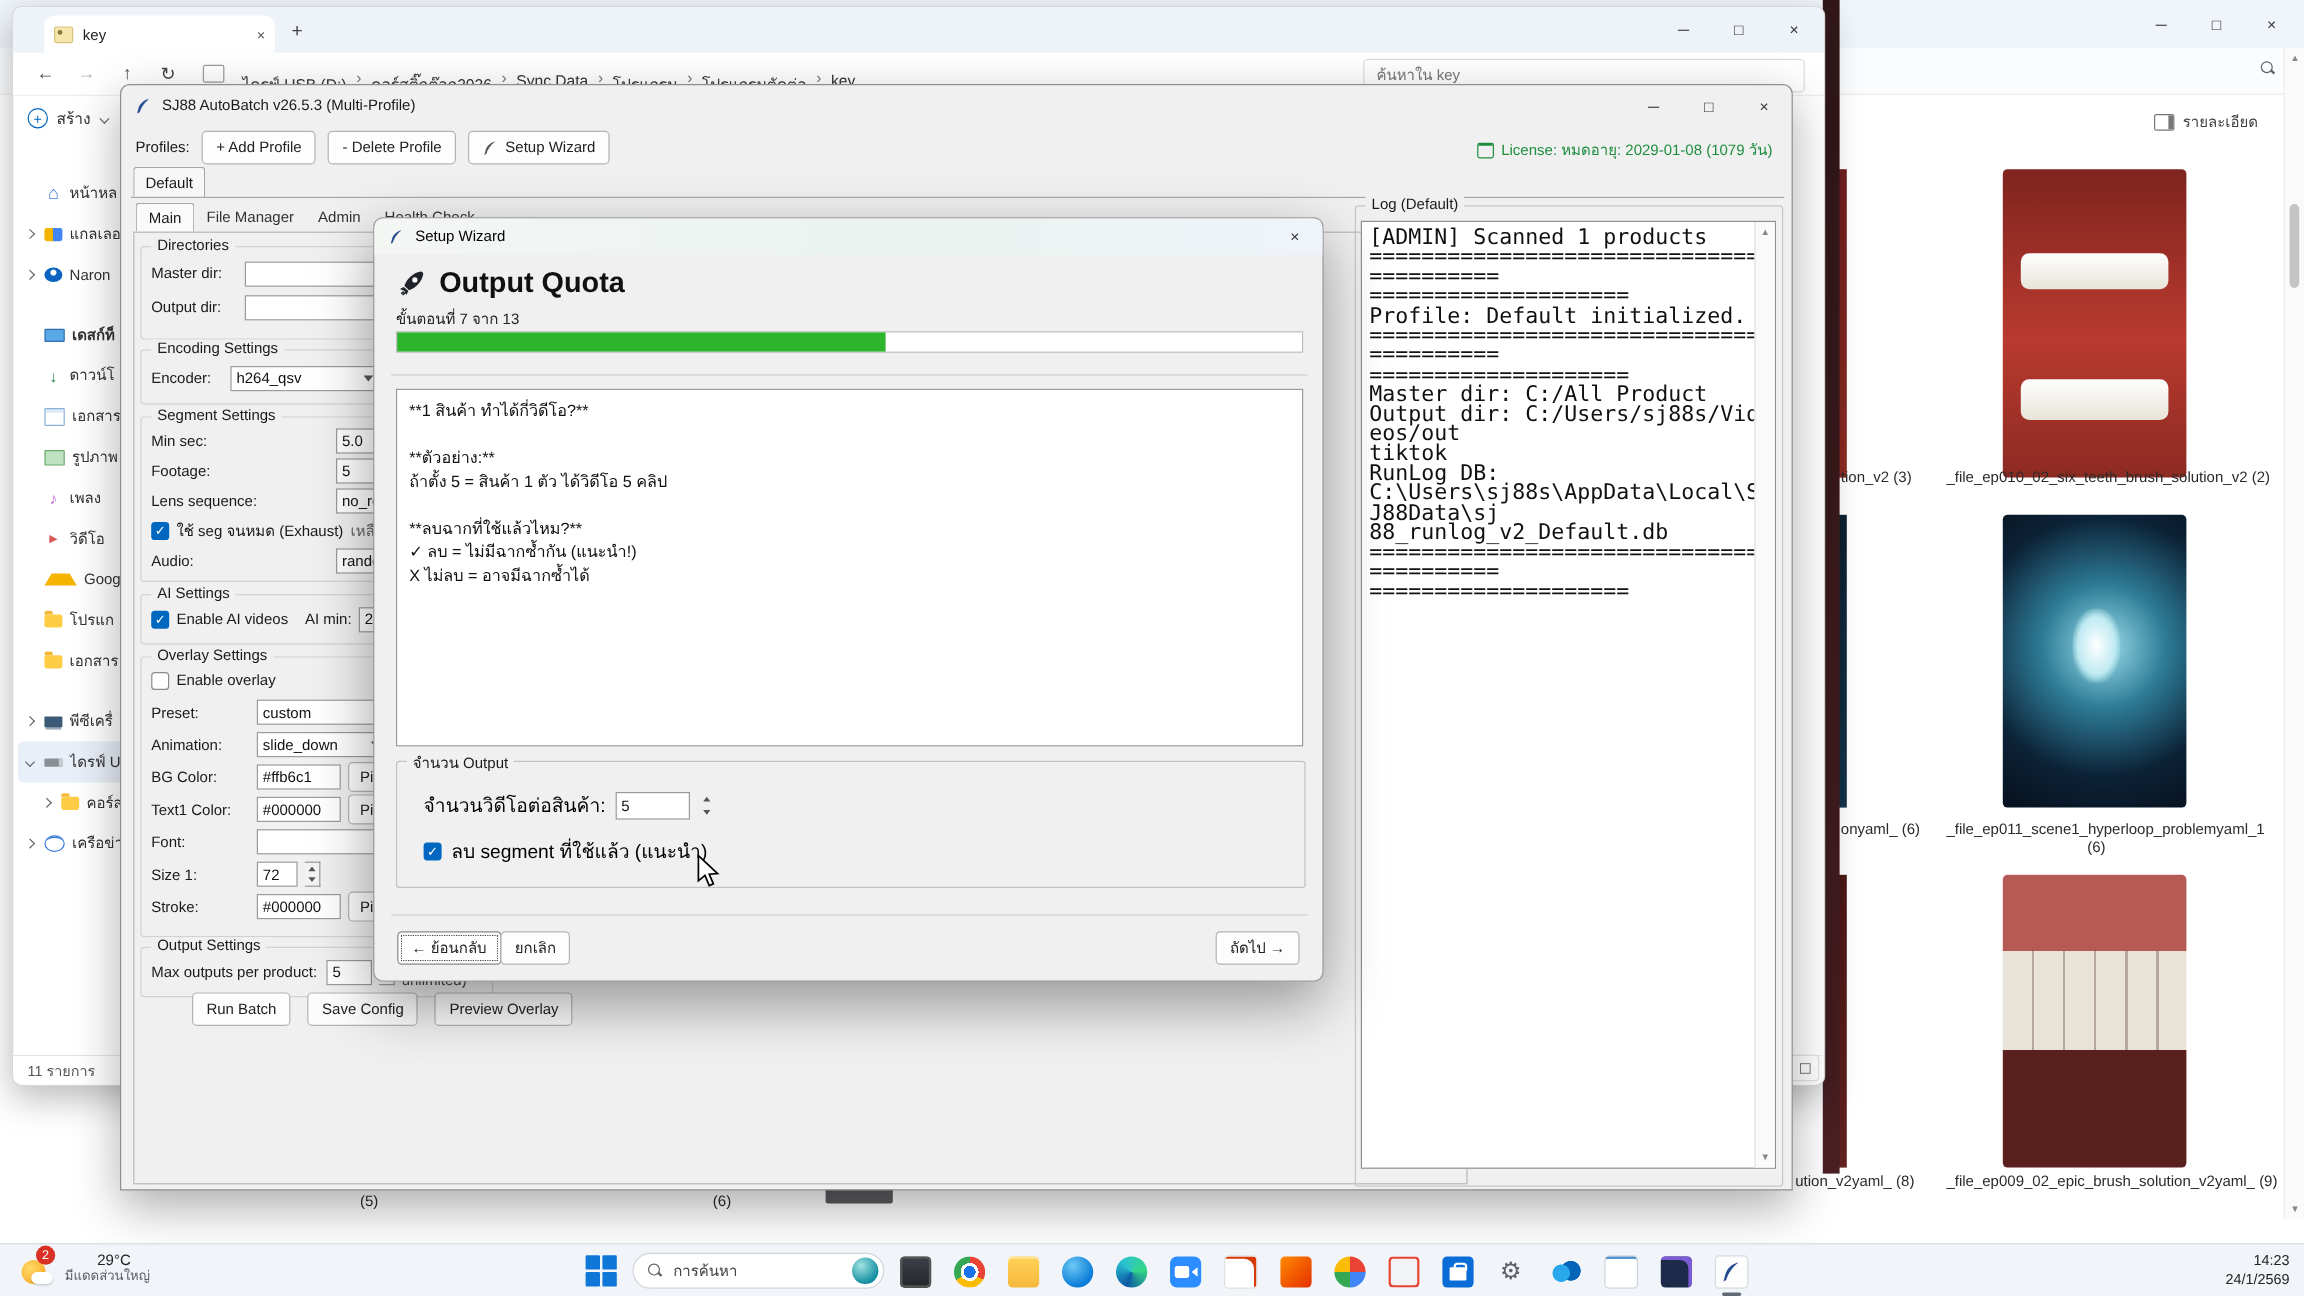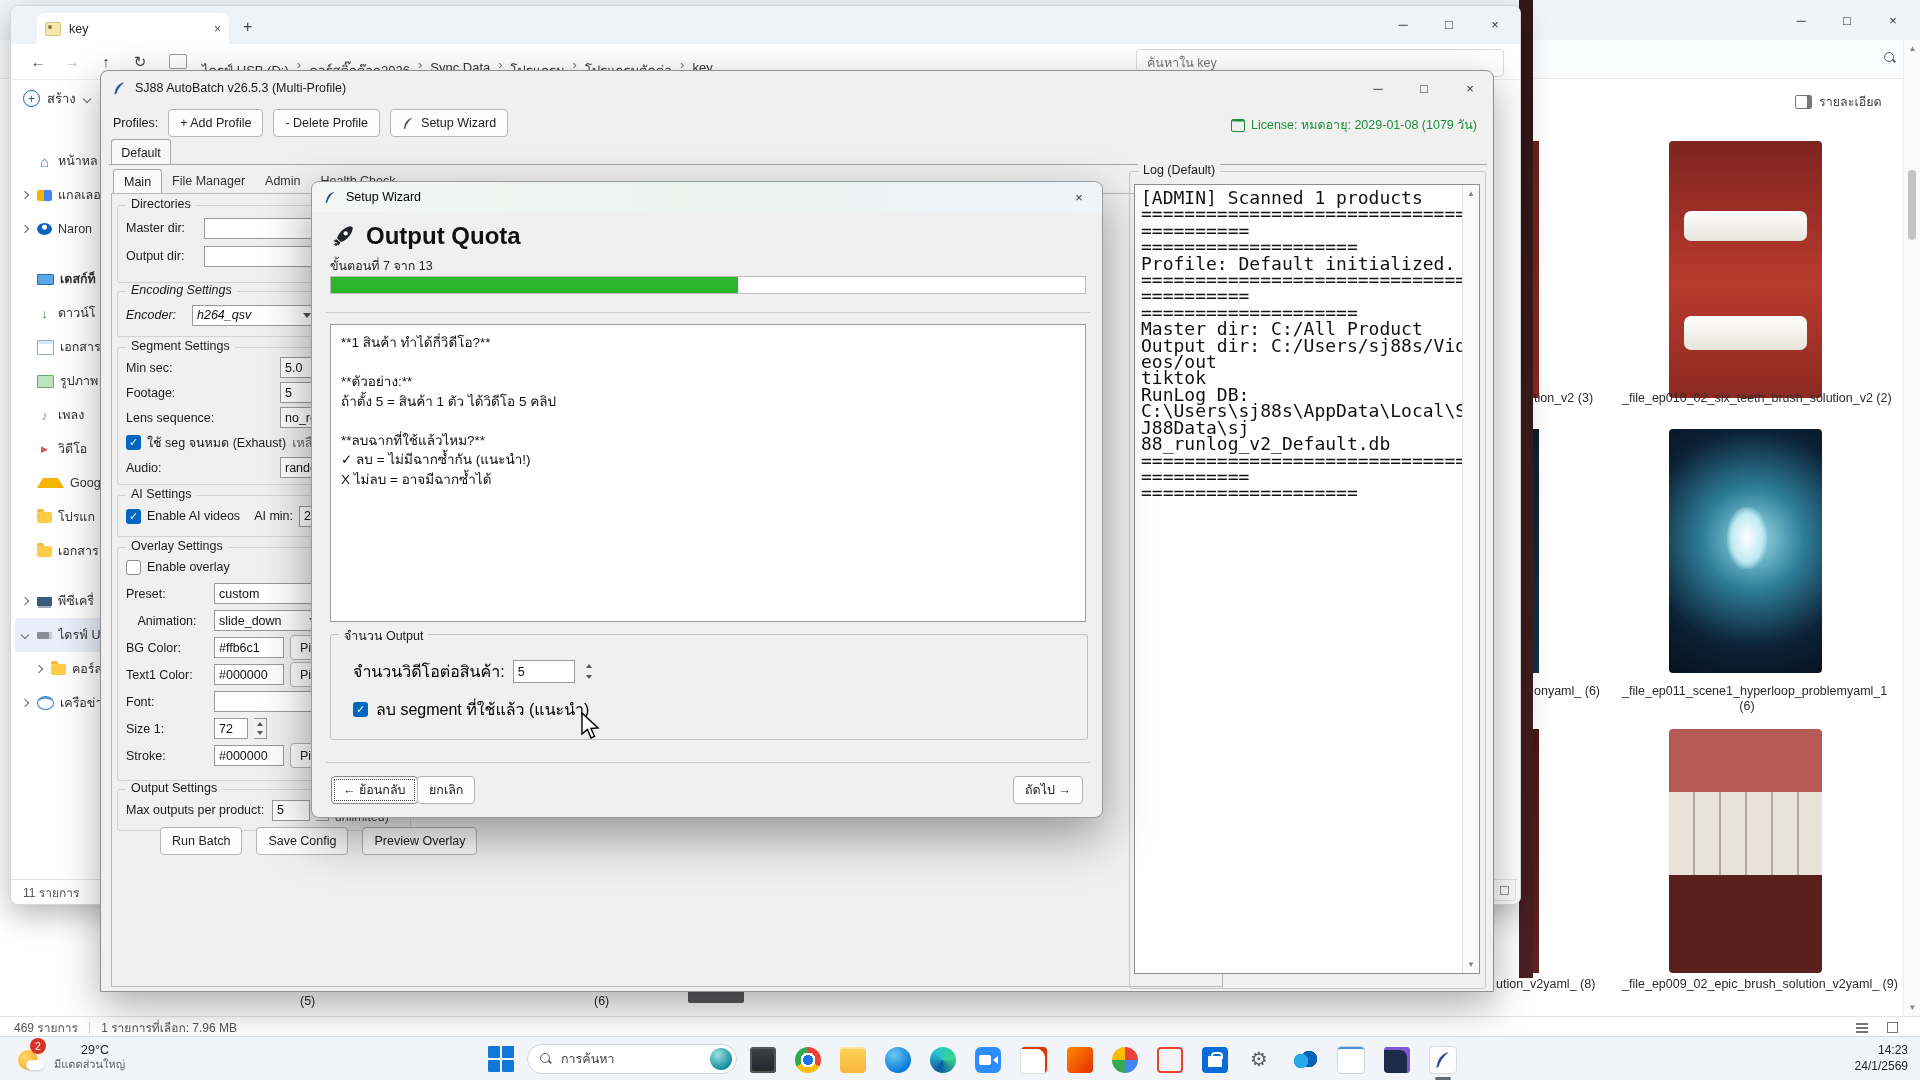--- a/index.html
+++ b/index.html
@@ -167,29 +167,20 @@
   <span class="abs" style="left:688px;top:985px;width:56px;height:18px;background:#5c5c60;border-radius:2px;"></span>
 
   
   <div class="abs scroll-track" style="left:1903px;top:40px;width:17px;height:976px;">
     <div class="sarrow" style="position:absolute;top:0;">▲</div>
     <div class="abs" style="left:4px;top:130px;width:8px;height:70px;background:#c4c4c4;border-radius:4px;"></div>
     <div class="sarrow" style="position:absolute;bottom:0;">▼</div>
   </div>
 
   
-  <div class="abs statusbar" style="left:0;top:1016px;width:1920px;height:20px;">
-    <span style="margin-left:14px;">469 รายการ</span>
-    <span style="margin:0 10px;color:#ccc;">|</span>
-    <span>1 รายการที่เลือก: 7.96 MB</span>
-    <span style="margin-left:auto;margin-right:6px;display:flex;gap:14px;align-items:center;">
-      <span class="viewicon lines"></span>
-      <span class="viewicon boxsq" style="margin-right:14px;"></span>
-    </span>
-  </div>
 </section>
 
 <div class="abs" style="left:1519px;top:0;width:14px;height:978px;background:linear-gradient(#33181a,#4a2024);z-index:2;"></div>
 
 <section id="keywin" class="abs">
   <div class="abs tabstrip"></div>
   <div class="etab">
     <span class="tabico"></span>
     <span>key</span>
     <span style="margin-left:auto;color:#555;font-size:12px;">×</span>
@@ -370,21 +361,21 @@
     <div class="frow" style="margin-top:8px;">
       <span style="flex:0 0 72px;">Master dir:</span>
       <span class="inp" style="width:196px;"></span>
     </div>
     <div class="frow">
       <span style="flex:0 0 72px;">Output dir:</span>
       <span class="inp" style="width:196px;"></span>
     </div>
   </div>
 
-  <div class="group" style="left:16px;top:220px;width:292px;height:44px;font-style:italic;">
+  <div class="group" style="left:16px;top:220px;width:292px;height:44px;">
     <span class="gtitle">Encoding Settings</span>
     <div class="frow" style="margin-top:9px;">
       <span style="flex:0 0 60px;">Encoder:</span>
       <span class="inp" style="width:128px;">
         <span>h264_qsv</span>
         <span class="ddarrow"></span>
       </span>
     </div>
   </div>
 
@@ -431,21 +422,21 @@
     <span class="gtitle">Overlay Settings</span>
     <div class="frow" style="margin-top:6px;height:26px;">
       <span class="cb off"></span>
       <span>Enable overlay</span>
     </div>
     <div class="frow" style="height:27px;">
       <span style="flex:0 0 82px;">Preset:</span>
       <span class="inp" style="width:188px;">custom</span>
     </div>
     <div class="frow" style="height:27px;">
-      <span style="flex:0 0 82px;text-align:center;">Animation:</span>
+      <span style="flex:0 0 82px;">Animation:</span>
       <span class="inp" style="width:112px;">
         <span>slide_down</span>
         <span class="ddarrow"></span>
       </span>
     </div>
     <div class="frow" style="height:27px;">
       <span style="flex:0 0 82px;">BG Color:</span>
       <span class="inp" style="width:70px;">#ffb6c1</span>
       <span class="btn32" style="height:23px;padding:0 9px;">Pick</span>
     </div>

